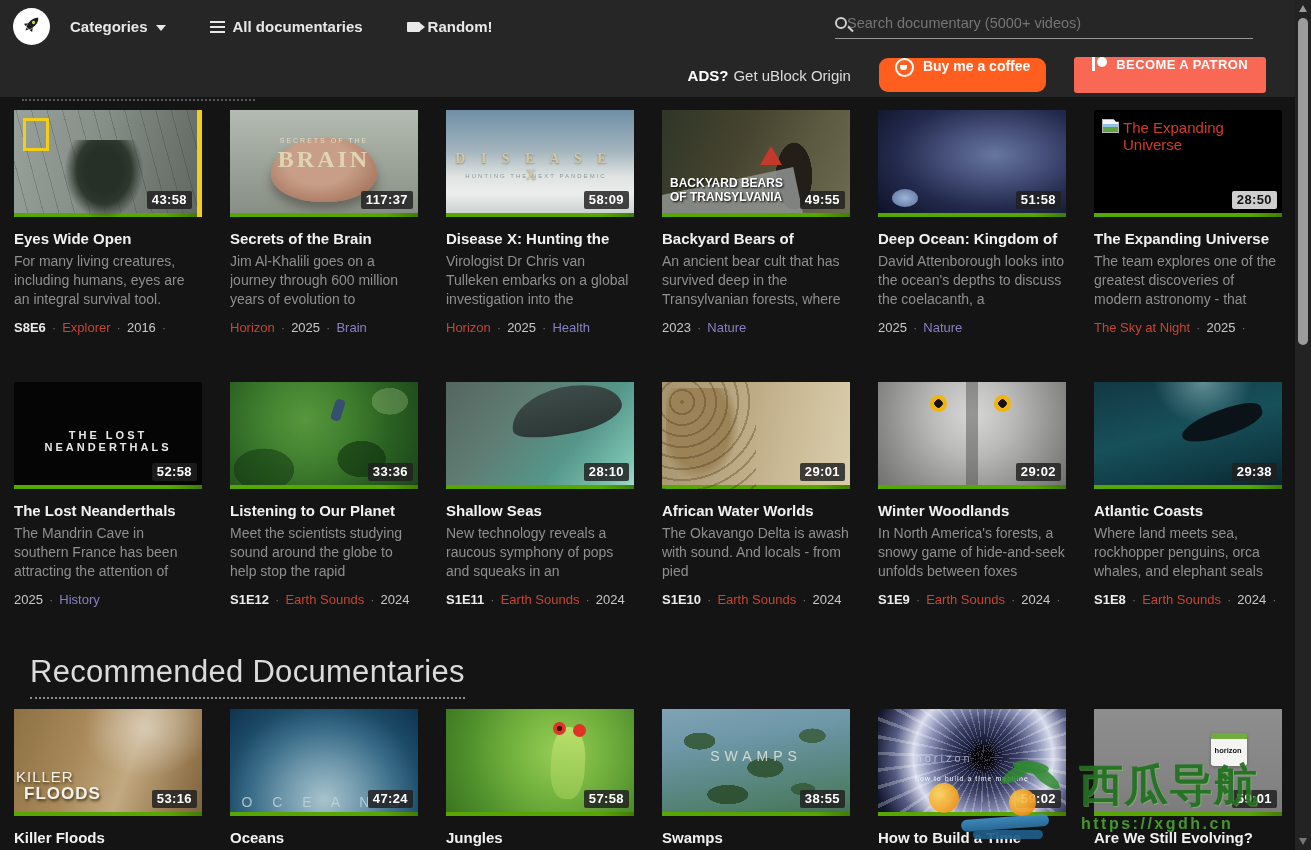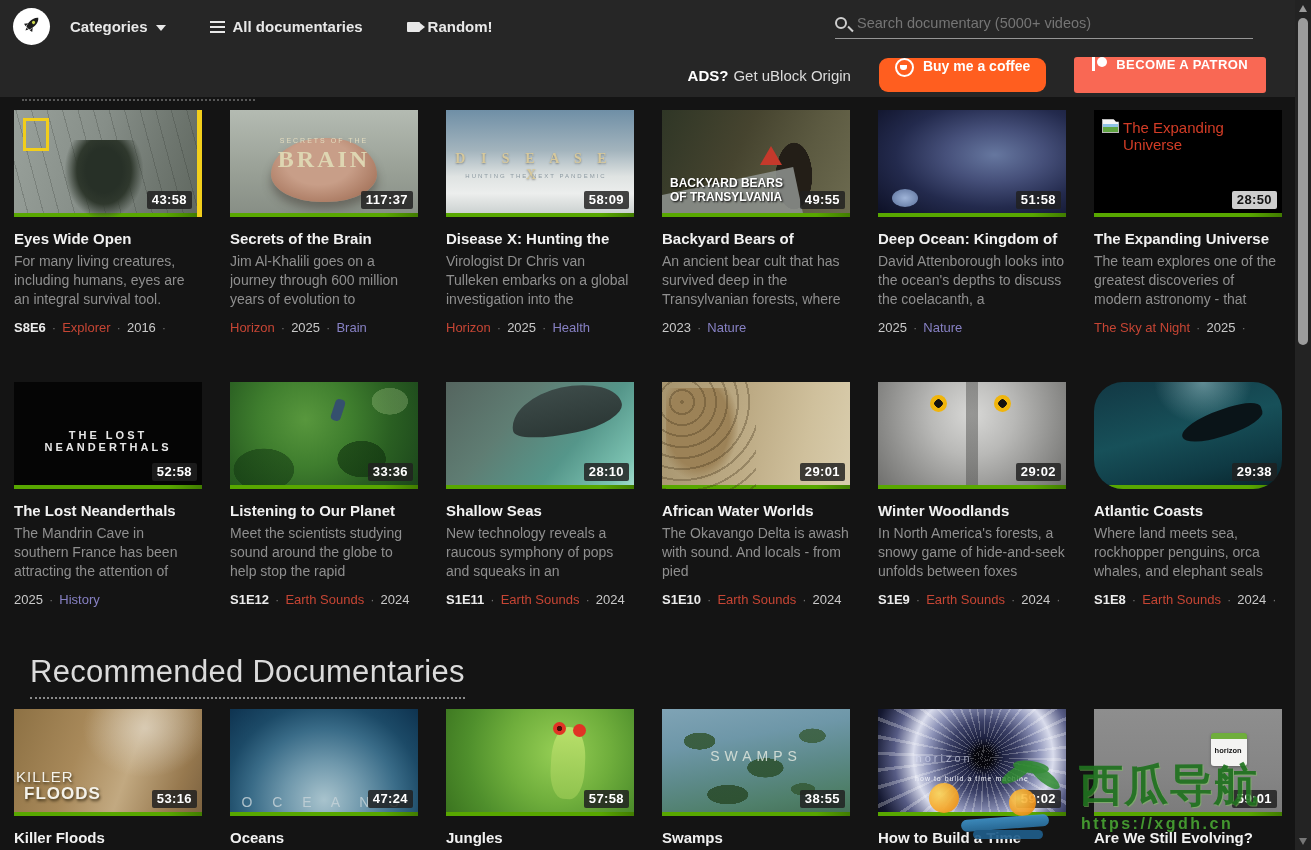--- a/index.html
+++ b/index.html
@@ -15,21 +15,21 @@
   .nav-row { height:53px; display:flex; align-items:center; padding-left:13px; }
   .logo-circle { width:37px; height:37px; border-radius:50%; background:#fff; display:flex; align-items:center; justify-content:center; flex:none; margin-right:20px; cursor:pointer; }
   .nav-items { display:flex; align-items:center; gap:44px; }
   .nav-item { display:flex; align-items:center; gap:8px; font-size:15px; font-weight:600; color:#e8e8e8; cursor:pointer; }
   .caret { width:0; height:0; border-left:5px solid transparent; border-right:5px solid transparent; border-top:6px solid #e8e8e8; margin-top:2px; }
   .list-icon { width:15px; height:12px; background:
     linear-gradient(#e8e8e8 0 2px, transparent 2px 0) 0 0/15px 2px no-repeat,
     repeating-linear-gradient(#e8e8e8 0 2px, transparent 2px 5px); }
   .cam-icon { position:relative; width:13px; height:10px; background:#e8e8e8; border-radius:1px; }
   .cam-icon::after { content:""; position:absolute; right:-5px; top:1px; border-top:4px solid transparent; border-bottom:4px solid transparent; border-left:5px solid #e8e8e8; }
-  .search-wrap { margin-left:auto; margin-right:58px; width:418px; display:flex; align-items:center; gap:10px; border-bottom:1px solid #969696; padding-bottom:7px; }
+  .search-wrap { margin-left:auto; margin-right:58px; width:418px; display:flex; align-items:center; border-bottom:1px solid #969696; padding-bottom:7px; }
   .search-glyph { position:relative; width:12px; height:12px; border:2px solid #cfcfcf; border-radius:50%; flex:none; }
   .search-glyph::after { content:""; position:absolute; left:10px; top:9px; width:7px; height:2px; background:#cfcfcf; transform:rotate(45deg); }
   .search-input { flex:1; background:transparent; border:none; outline:none; font-size:14.5px; color:#ddd; font-family:inherit; }
   .search-input::placeholder { color:#757575; }
   .sub-row { height:44px; display:flex; align-items:center; justify-content:flex-end; gap:28px; padding-right:45px; }
   .ads-note { font-size:15px; color:#dcdcdc; }
   .ads-note b { color:#fff; margin-right:5px; }
   .btn { display:flex; align-items:flex-start; gap:9px; border:none; cursor:pointer; color:#fff; font-family:inherit; }
   .btn-coffee { background:#ff5e1f; height:34px; padding:0 16px; border-radius:9px; font-size:14px; font-weight:700; }
   .cup-icon { position:relative; width:19px; height:19px; border:2px solid #fff; border-radius:50%; flex:none; }
@@ -103,21 +103,21 @@
   .thumb-african::before { content:""; position:absolute; left:4px; top:6px; width:72px; height:92px; background:radial-gradient(ellipse at 45% 40%,#9c8257 0 55%,transparent 72%); }
   .thumb-african::after { content:""; position:absolute; left:0; top:0; width:50%; height:100%; background:repeating-radial-gradient(circle at 20px 20px,rgba(60,45,20,.30) 0 2px,transparent 2px 11px); }
   .thumb-winter { background:
     linear-gradient(90deg,transparent 0 47%,rgba(70,70,68,.45) 47% 53%,transparent 53%),
     radial-gradient(circle at 50% 30%,#d8d8d6 0%,#b9b9b7 35%,#8f8f8d 70%,#6d6d6b 100%); }
   .thumb-winter::before,.thumb-winter::after { content:""; position:absolute; top:13px; width:17px; height:17px; border-radius:50%;
     background:radial-gradient(circle,#151210 0 34%,#f0b50c 35% 100%); }
   .thumb-winter::before { left:52px; } .thumb-winter::after { left:116px; }
   .thumb-atlantic { background:
     radial-gradient(70px 60px at 58% 0%,rgba(190,230,235,.45),transparent 70%),
-    linear-gradient(165deg,#123844 0%,#175059 45%,#0f3a44 75%,#082229 100%); border-radius: 29px; }
+    linear-gradient(165deg,#123844 0%,#175059 45%,#0f3a44 75%,#082229 100%); }
   .thumb-atlantic::after { content:""; position:absolute; left:46%; top:26%; width:84px; height:26px; background:#0a1418; border-radius:60% 40% 50% 50%; transform:rotate(-18deg); }
   .thumb-floods { background:
     radial-gradient(90px 70px at 70% 18%,rgba(235,230,220,.55),transparent 70%),
     linear-gradient(110deg,#8d7144 0%,#a8895a 35%,#c2a981 60%,#97794f 85%,#7c6240 100%); }
   .thumb-floods .t-label { left:2px; bottom:31px; font-size:15px; font-weight:400; letter-spacing:1px; color:#f4f2ea; text-shadow:1px 2px 3px rgba(40,30,10,.8); }
   .thumb-floods .t-sub { left:10px; bottom:12px; font-size:17px; font-weight:800; letter-spacing:1px; color:#f4f2ea; text-shadow:1px 2px 3px rgba(40,30,10,.8); }
   .thumb-oceans { background:radial-gradient(ellipse at 50% 85%,#a8c3cd 0%,#6e97ab 30%,#3a6c88 55%,#1c4a67 75%,#0e3350 100%); }
   .thumb-oceans .t-label { left:0; right:0; top:42%; text-align:center; font-size:14px; letter-spacing:8px; color:#c4d2d8; opacity:.85;margin-top:40px; }
   .thumb-jungles { background:radial-gradient(circle at 60% 40%,#96cf55 0%,#6fae3c 40%,#4f8f2c 70%,#3a731f 100%); }
   .thumb-jungles::before { content:""; position:absolute; left:56%; top:17%; width:34px; height:72px; background:linear-gradient(180deg,#b9e06b,#8fc34e); border-radius:45% 45% 40% 40%; transform:rotate(3deg); }

